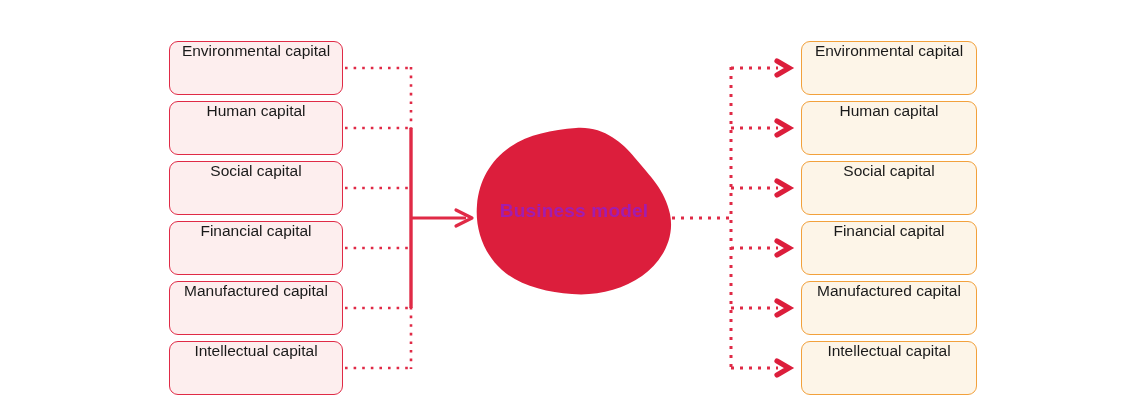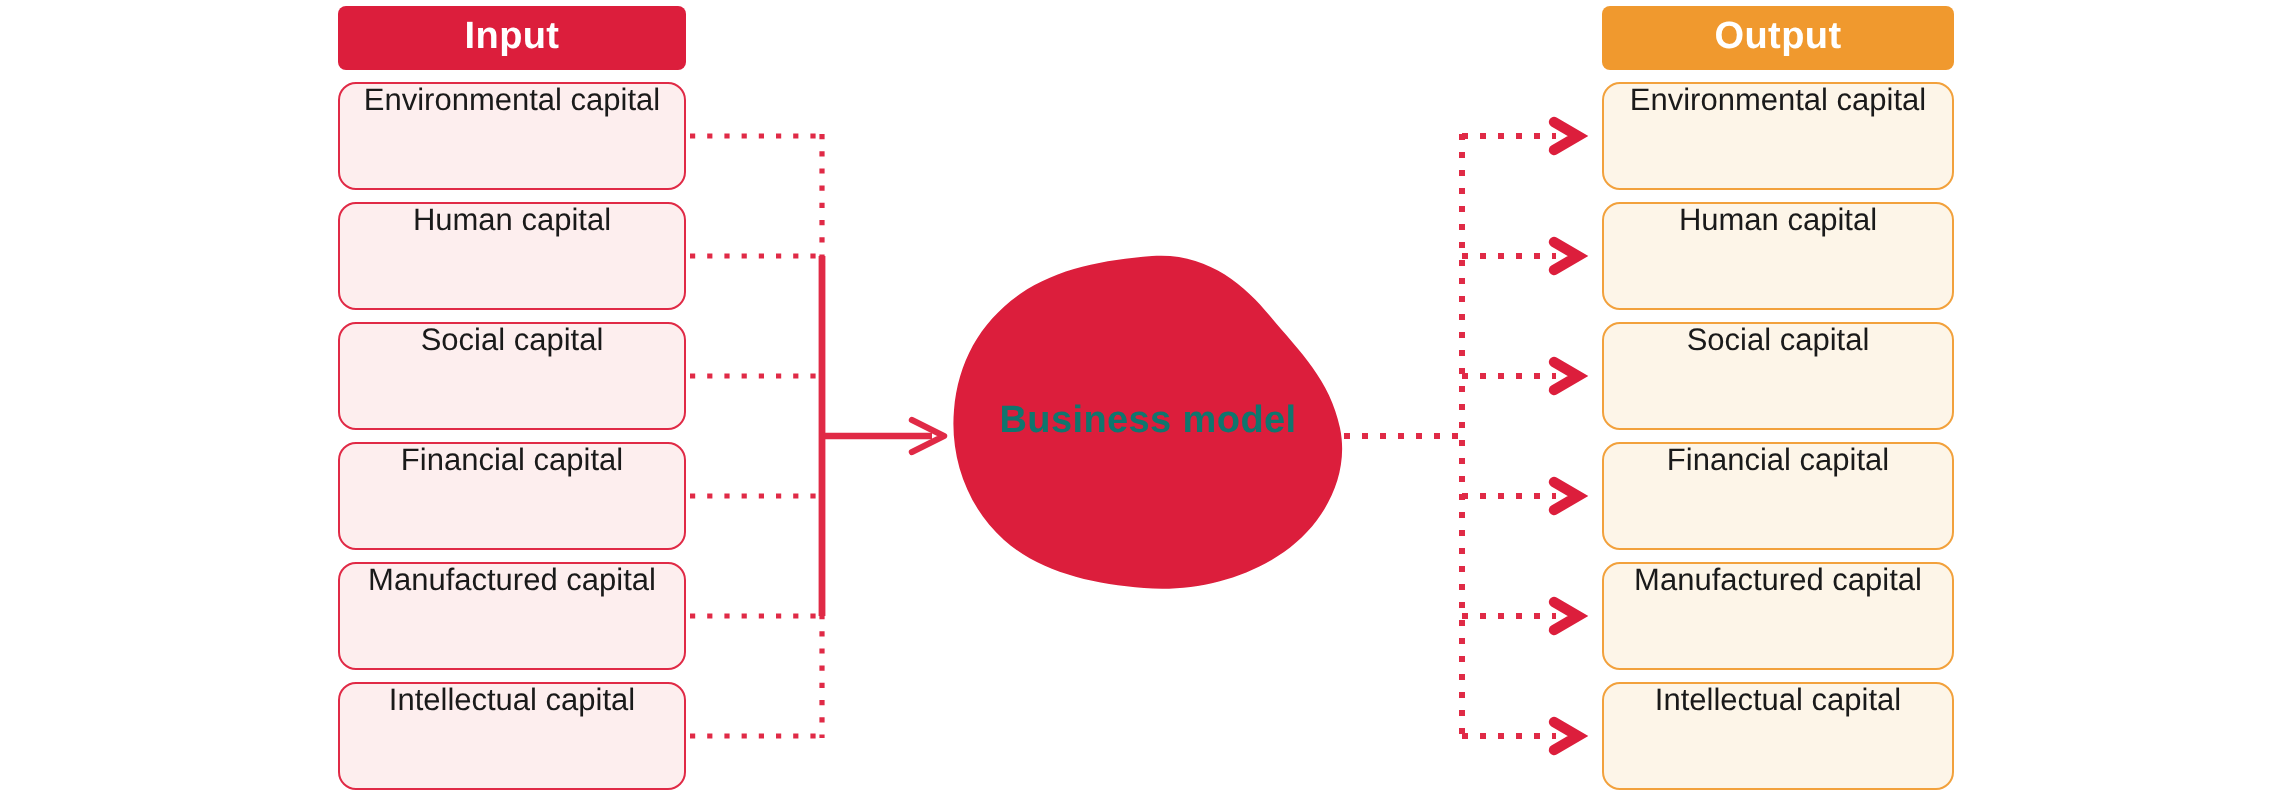--- a/index.html
+++ b/index.html
@@ -80,21 +80,21 @@
   }
   #blob-label {
     position: absolute;
     left: 0;
     top: 0;
     width: 204px;
     height: 170px;
     display: flex;
     align-items: center;
     justify-content: center;
-    color: #0f766e;
+    color: #a21caf;
     font-size: 19px;
     font-weight: bold;
     letter-spacing: 0.2px;
     white-space: nowrap;
     text-align: right;
   }
 </style>
 </head>
 <body>
 
@@ -149,42 +149,40 @@
                C 203 112 190 136 170 150
                C 150 164 124 170 100 168
                C 74 166 48 160 30 144
                C 11 127 3 102 5 79
                C 7 55 18 35 38 21
                C 57 8 80 4 104 2 Z" fill="#DC1E3C"></path>
     </svg>
     <div id="blob-label">Business model</div>
   </div>
 
-  <div class="col-header" id="input-header">Input</div>
 
   <div class="cap-box input-box" style="top:41px;">
     <span>Environmental capital</span>
   </div>
   <div class="cap-box input-box" style="top:101px;">
     <span>Human capital</span>
   </div>
   <div class="cap-box input-box" style="top:161px;">
     <span>Social capital</span>
   </div>
   <div class="cap-box input-box" style="top:221px;">
     <span>Financial capital</span>
   </div>
   <div class="cap-box input-box" style="top:281px;">
     <span>Manufactured capital</span>
   </div>
   <div class="cap-box input-box" style="top:341px;">
     <span>Intellectual capital</span>
   </div>
 
-  <div class="col-header" id="output-header">Output</div>
 
   <div class="cap-box output-box" style="top:41px;">
     <span>Environmental capital</span>
   </div>
   <div class="cap-box output-box" style="top:101px;">
     <span>Human capital</span>
   </div>
   <div class="cap-box output-box" style="top:161px;">
     <span>Social capital</span>
   </div>

